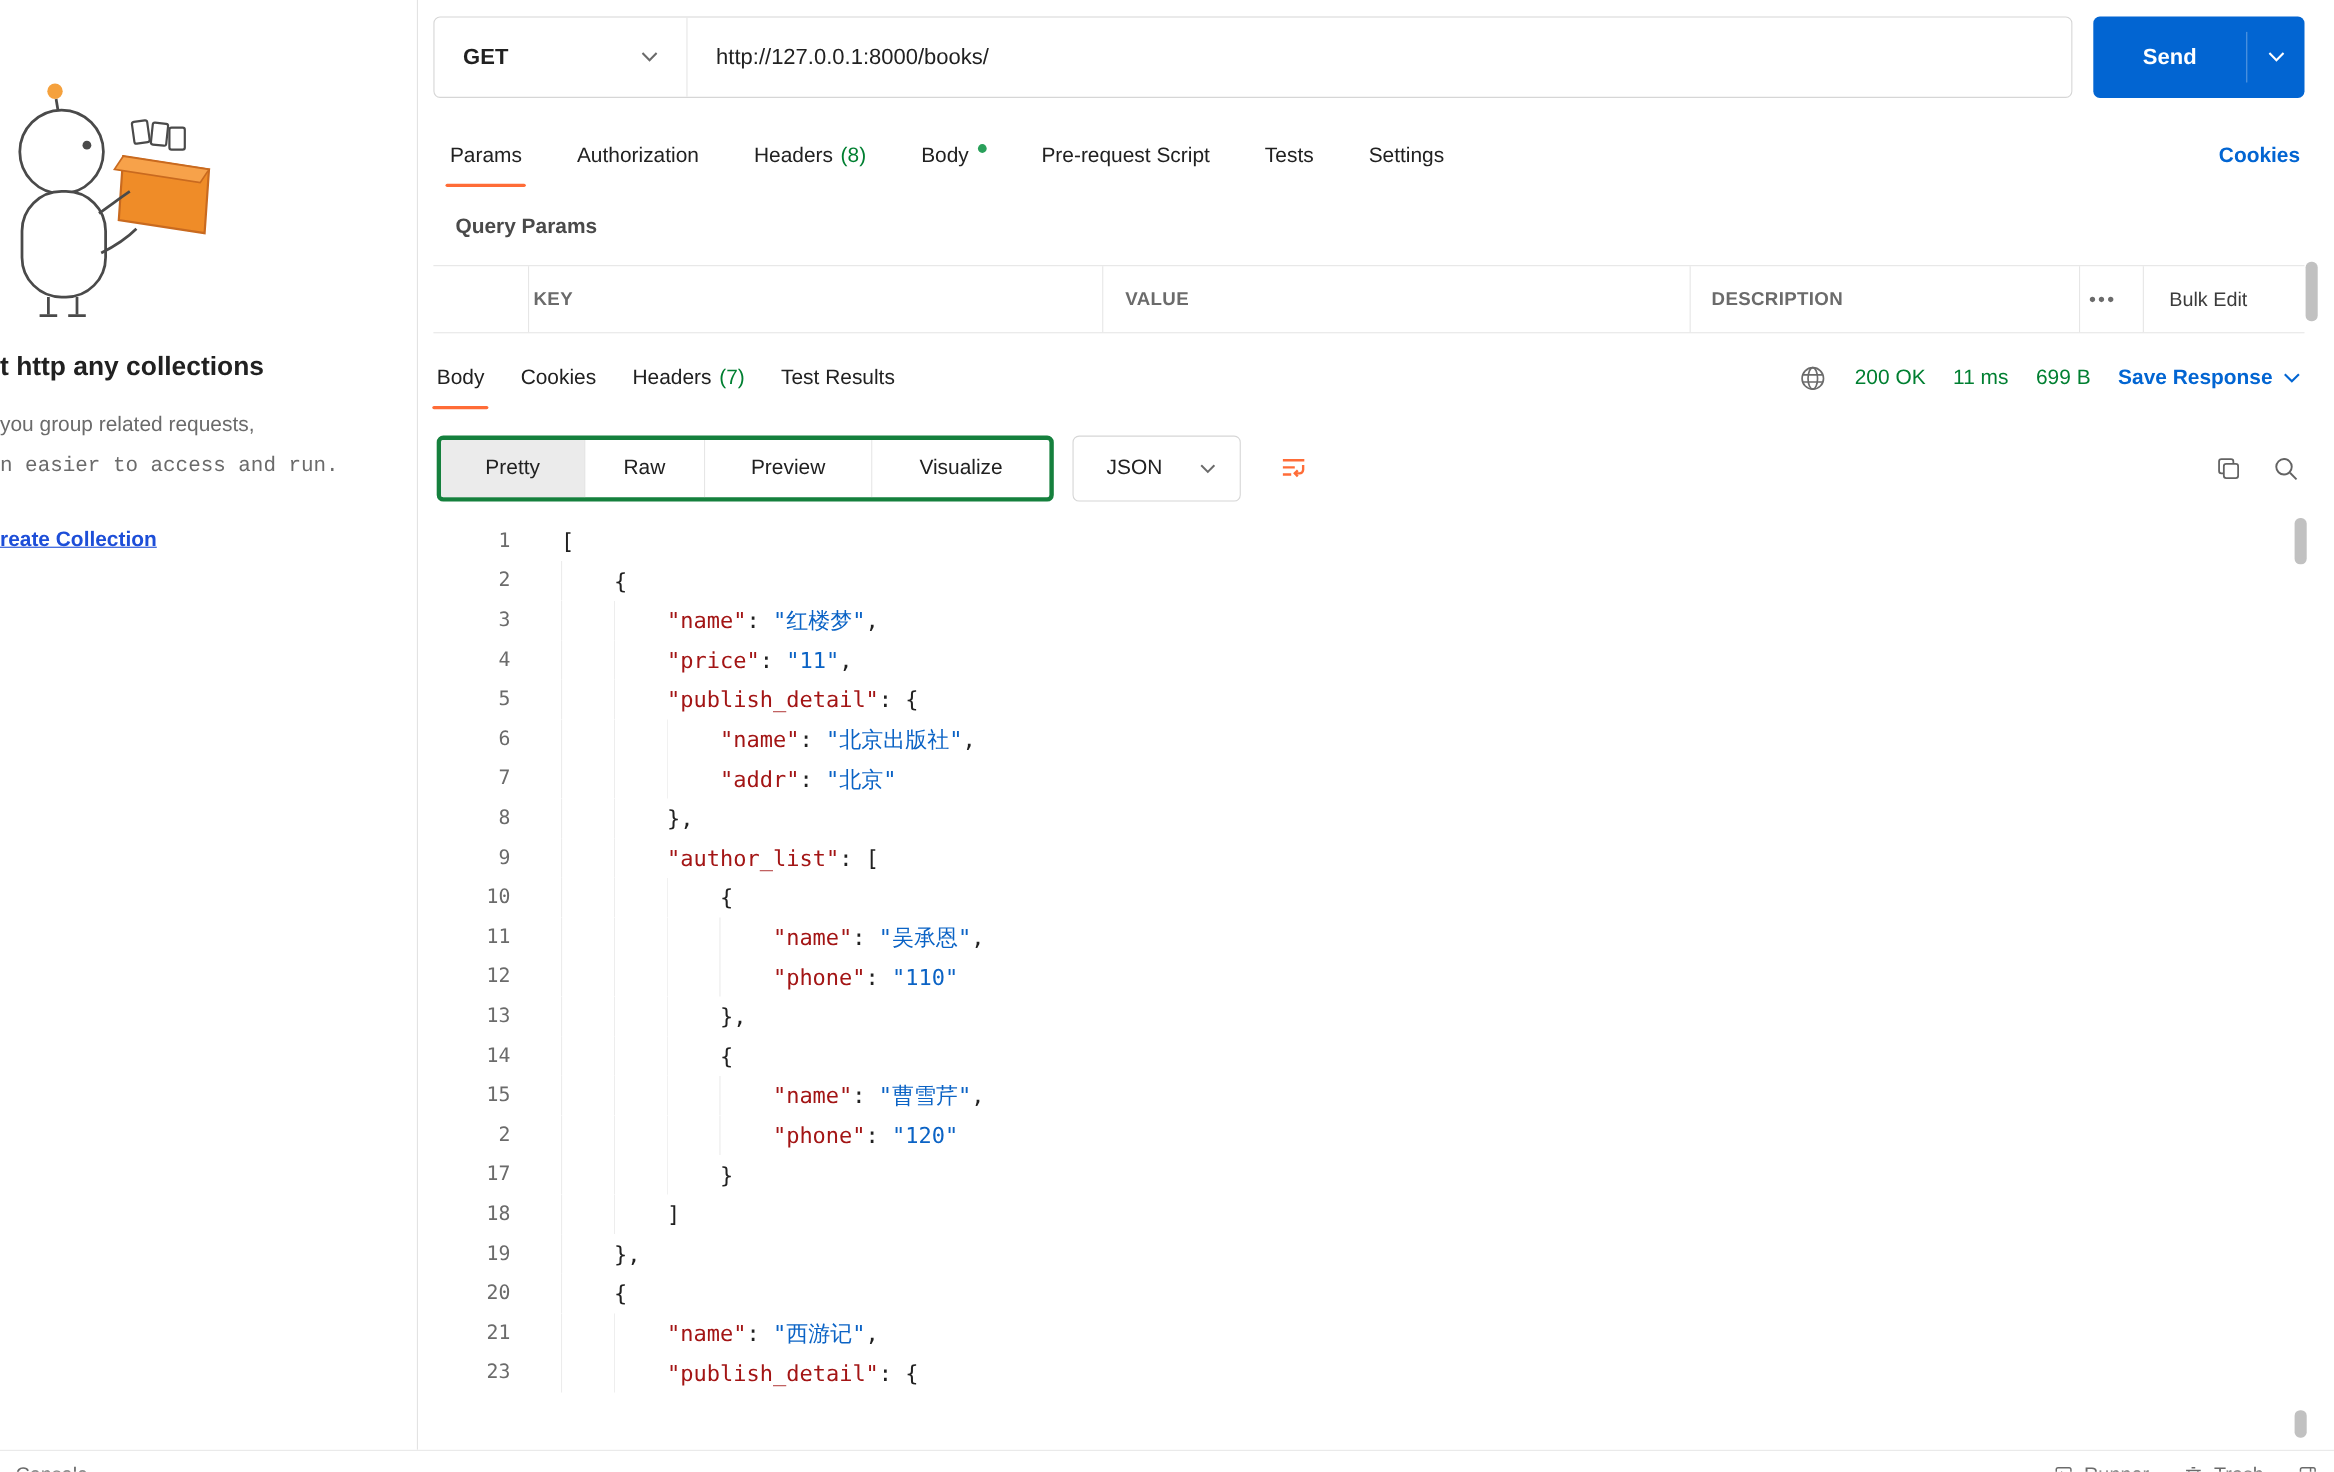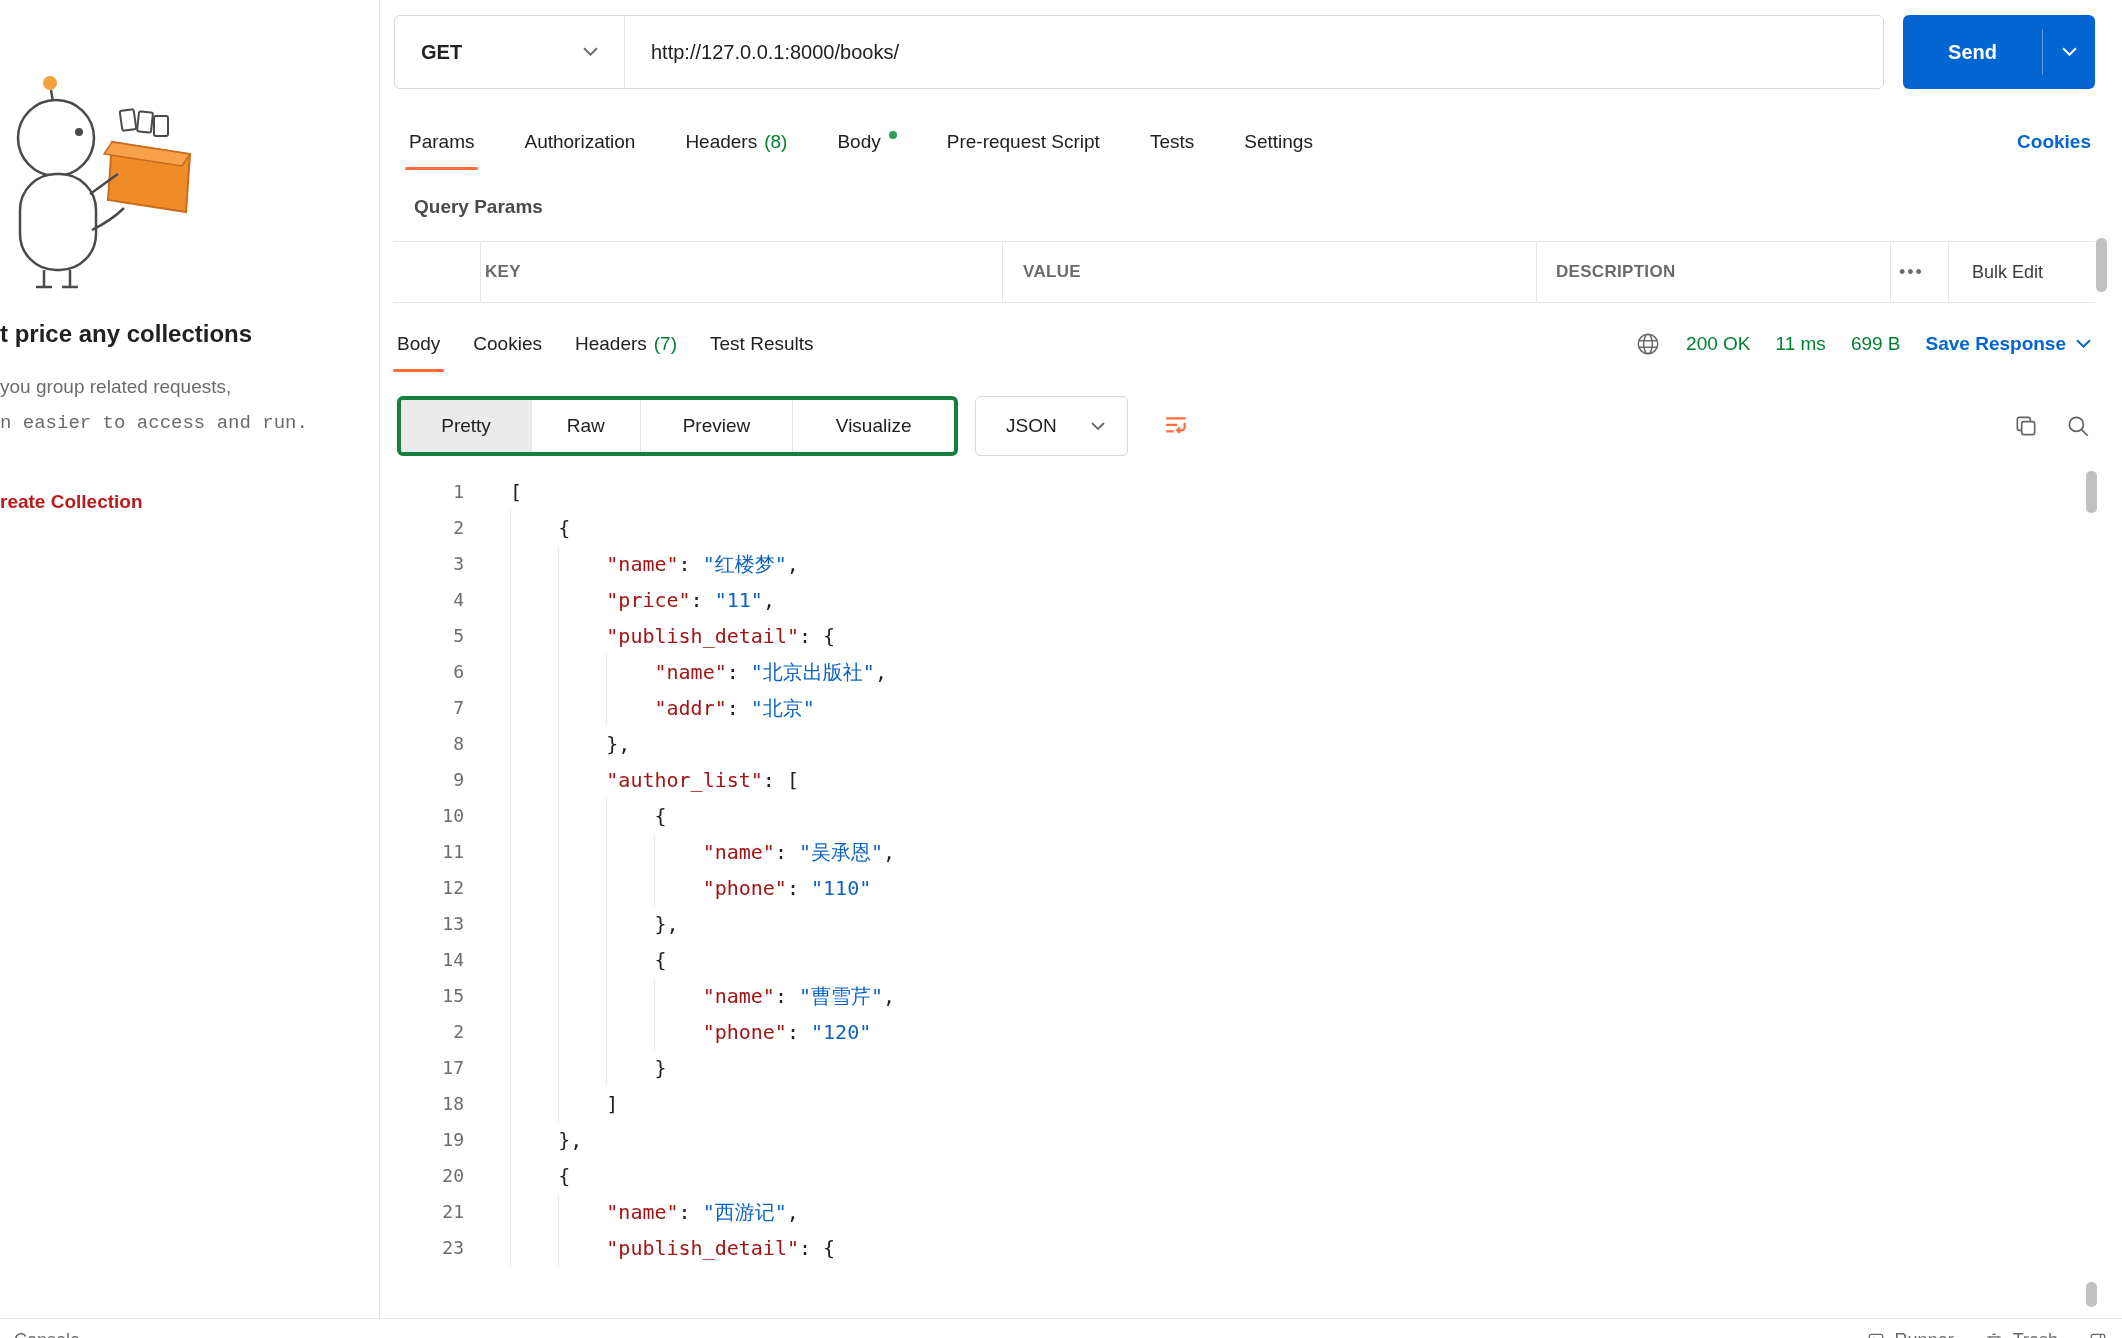--- a/index.html
+++ b/index.html
@@ -8,21 +8,21 @@
   body { position:relative; }
 
   
   .sidebar { position:absolute; left:0; top:0; width:379px; height:1318px; background:#fff; }
   .v-divider { position:absolute; left:379px; top:0; width:1px; height:1318px; background:#e3e3e3; }
   .illustration { position:absolute; left:0; top:72px; width:215px; height:225px; }
   .empty-title { position:absolute; left:0; top:320px; font-size:24px; font-weight:bold; color:#212121; white-space:nowrap; }
   .empty-line { position:absolute; left:0; font-size:19px; color:#6b6b6b; white-space:nowrap; }
   .empty-line.l1 { top:376px; }
   .empty-line.l2 { top:412px;font-family:Liberation Mono, monospace; }
-  .create-link { position:absolute; left:0; top:491px; font-size:19px; font-weight:bold; color:#b91c1c; white-space:nowrap; cursor:pointer; }
+  .create-link { position:absolute; left:0; top:480px; font-size:19px; font-weight:bold; color:#1d4ed8; white-space:nowrap; cursor:pointer;text-decoration:underline; }
 
   
   .main { position:absolute; left:380px; top:0; width:1742px; height:1318px; }
 
   
   .url-field { position:absolute; left:14px; top:15px; width:1490px; height:74px;
     border:1px solid #d6d6d6; border-radius:6px; display:flex; align-items:center; background:#fff; }
   .method-box { width:230px; height:100%; display:flex; align-items:center; padding:0 26px;
     border-right:1px solid #e6e6e6; cursor:pointer;gap:24px; }
   .method-label { font-size:20px; font-weight:600; color:#212121; }
@@ -120,21 +120,21 @@
       <rect x="154" y="44" width="14" height="20" rx="2" fill="#fff"></rect>
     </g>
     <polygon points="112,70 190,82 186,140 108,128" fill="#ef8c28" stroke="#c96a1f" stroke-width="2"></polygon>
     <polygon points="112,70 190,82 182,94 104,82" fill="#f7a24a" stroke="#c96a1f" stroke-width="1.5"></polygon>
     <rect x="20" y="102" width="76" height="96" rx="36" fill="#fff" stroke="#4a4a4a" stroke-width="2.5"></rect>
     <path d="M90 122 C104 112 112 106 118 102" stroke="#4a4a4a" stroke-width="2.5" fill="none"></path>
     <path d="M92 158 C108 150 118 142 124 136" stroke="#4a4a4a" stroke-width="2.5" fill="none"></path>
     <path d="M44 198 L44 214 M70 198 L70 214" stroke="#4a4a4a" stroke-width="2.5"></path>
     <path d="M36 215 L52 215 M62 215 L78 215" stroke="#4a4a4a" stroke-width="2.5"></path>
   </svg>
-  <div class="empty-title">t price any collections</div>
+  <div class="empty-title">t http any collections</div>
   <div class="empty-line l1">you group related requests,</div>
   <div class="empty-line l2">n easier to access and run.</div>
   <div class="create-link">reate Collection</div>
 </div>
 <div class="v-divider"></div>
 
 <div class="main">
 
   <div class="url-field">
     <div class="method-box">

